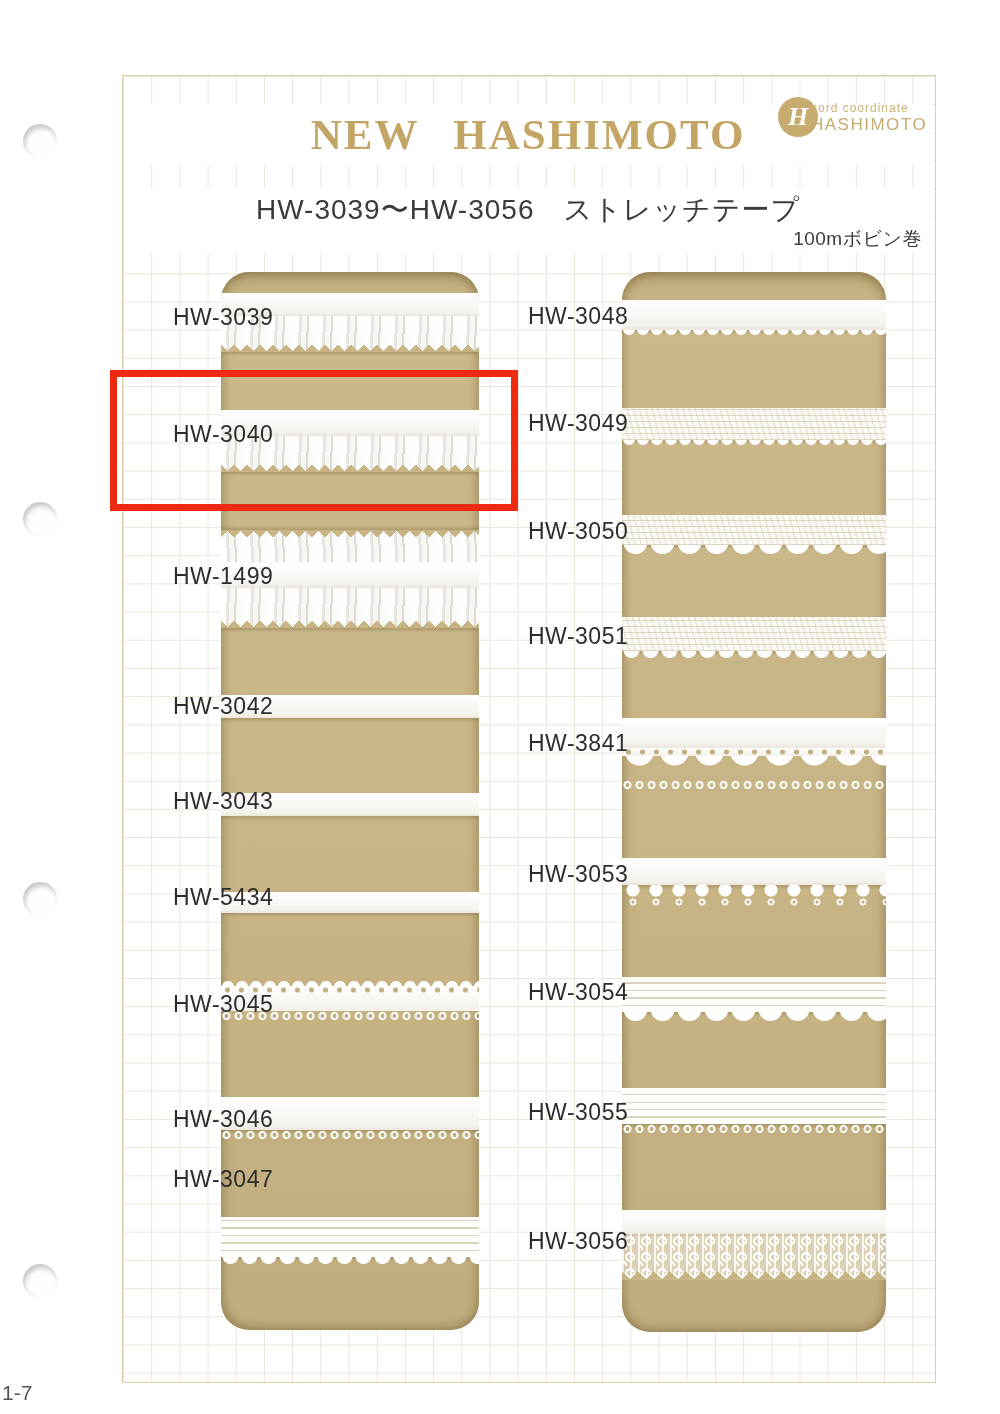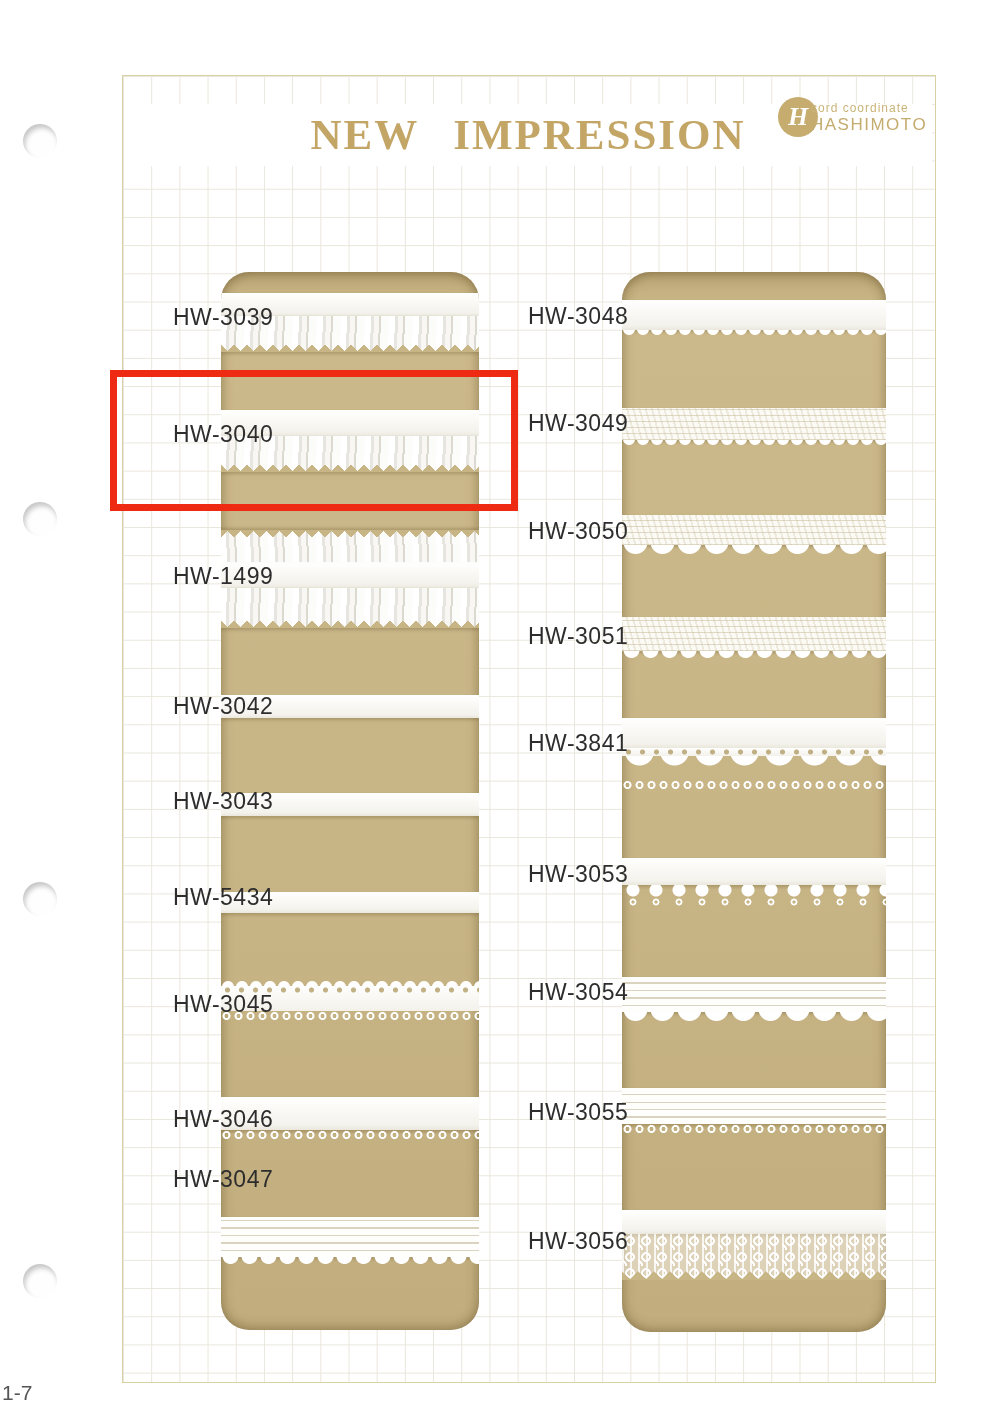--- a/index.html
+++ b/index.html
@@ -161,31 +161,35 @@
 <div class="page">
 
   <div class="hole" style="top:124px"></div>
   <div class="hole" style="top:502px"></div>
   <div class="hole" style="top:882px"></div>
   <div class="hole" style="top:1264px"></div>
 
   <div class="frame"></div>
 
   <div class="band band-title">
-    <h1 class="page-title">NEW IMPRESSION</h1>
+    <h1 class="page-title">NEW HASHIMOTO</h1>
   </div>
 
   <div class="logo">
     <div class="logo-circle">H</div>
     <div class="logo-text">
       <div class="logo-tagline">cord coordinate</div>
       <div class="logo-name">HASHIMOTO</div>
     </div>
   </div>
 
+  <div class="band band-subtitle">
+    <h2 class="subtitle">HW-3039〜HW-3056　ストレッチテープ</h2>
+    <div class="note">100mボビン巻</div>
+  </div>
 
   <div class="panel panel-left">
     <div class="tape" style="top:21px">
       <div class="t-band" style="height:23px"></div>
       <div class="t-ruffle" style="height:36px"></div>
     </div>
     <div class="tape" style="top:138px">
       <div class="t-band" style="height:26px"></div>
       <div class="t-ruffle" style="height:36px"></div>
     </div>

